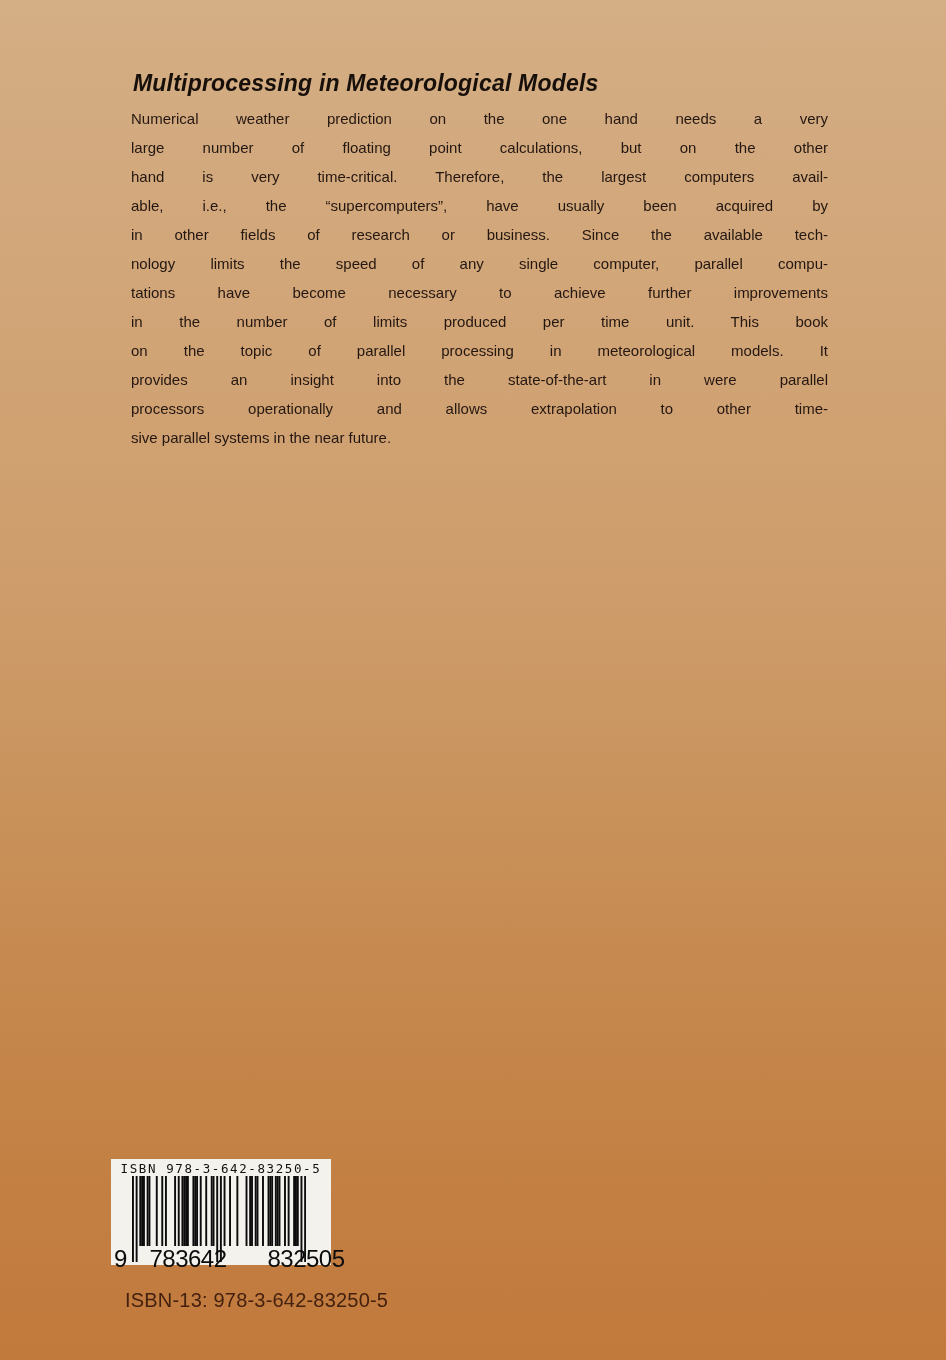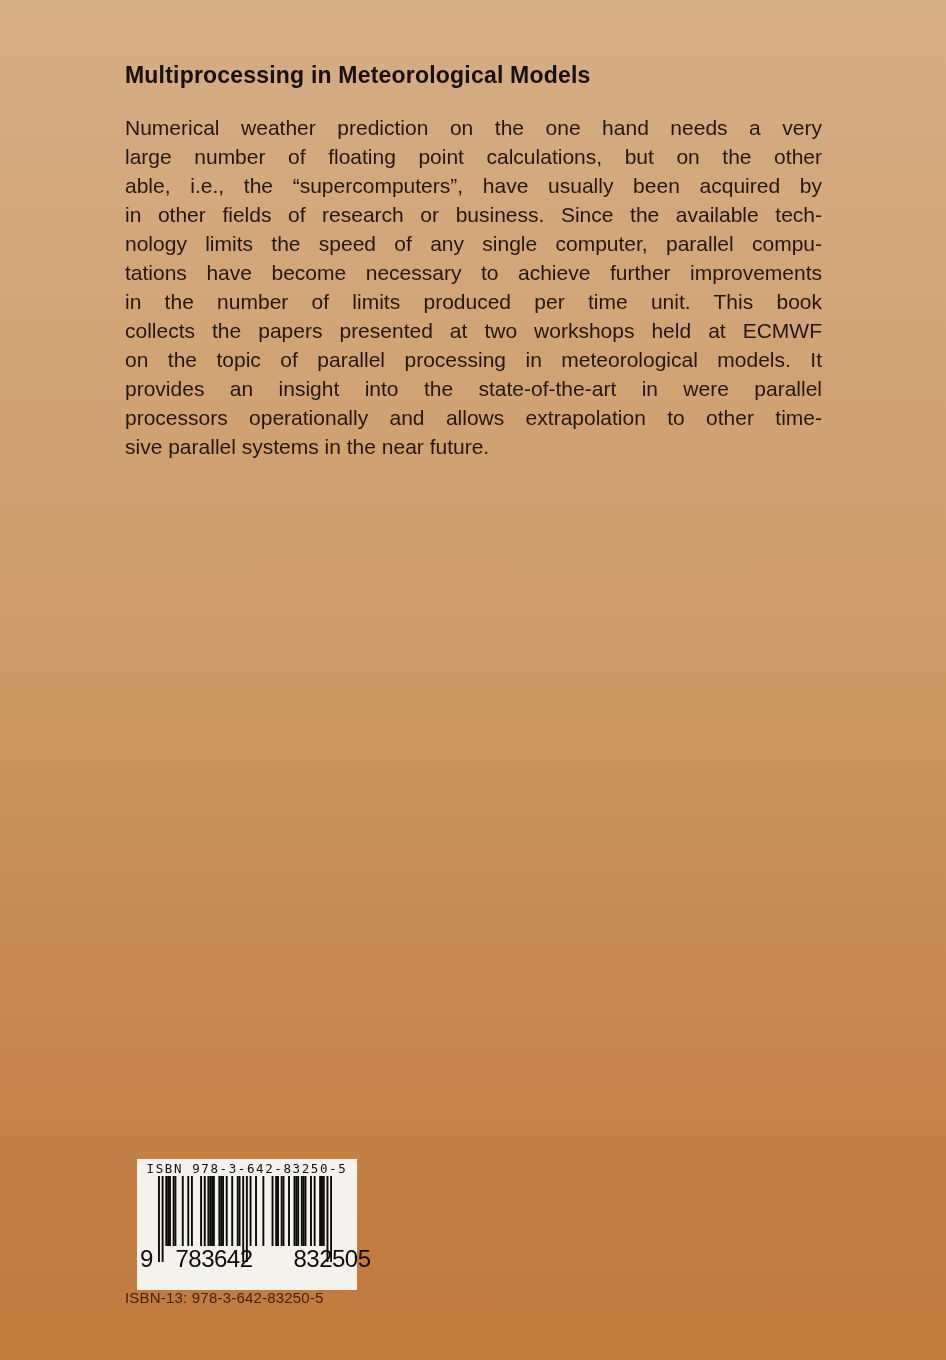--- a/index.html
+++ b/index.html
@@ -19,52 +19,52 @@
       #cc9a67 48%,
       #c68a50 70%,
       #c37f42 88%,
       #c2793c 100%);
     font-family: "Liberation Sans", sans-serif;
   }
   .title {
     position: absolute;
     left: 125px;
     top: 62px;
-    margin: 0;
+    margin: 8px;
     font-size: 23px;
     font-weight: 700;
     letter-spacing: 0.2px;
     color: #170f0a;
+    font-style: italic;
   }
   .body-text {
     position: absolute;
-    left: 125px;
+    left: 131px;
     top: 104px;
     width: 697px;
     color: #241711;
-    font-size: 21px;
-    margin-top: 9px;
+    font-size: 15px;
   }
   .body-text .line {
     height: 29px;
     line-height: 29px;
     text-align: justify;
     text-align-last: justify;
     white-space: nowrap;
   }
   .body-text .line.last {
     text-align: right;
     text-align-last: left;
   }
   .barcode-box {
     position: absolute;
-    left: 137px;
+    left: 111px;
     top: 1159px;
     width: 220px;
-    height: 131px;
+    height: 106px;
     background: #f3f2ed;
   }
   .barcode-isbn-label {
     position: absolute;
     left: 0;
     top: 2px;
     width: 100%;
     text-align: center;
     font-family: "DejaVu Sans Mono", monospace;
     font-size: 12.5px;
@@ -92,41 +92,41 @@
     letter-spacing: -0.5px;
     line-height: 26px;
   }
   .bc-digit.lead  { left: 0px;   width: 19px; }
   .bc-digit.left  { left: 26px;  width: 78px; margin-left: 12px; }
   .bc-digit.right { left: 112px; width: 78px; margin-left: 44px; }
   .footer-isbn {
     position: absolute;
     left: 125px;
     top: 1289px;
-    font-size: 15px;
+    font-size: 20px;
     color: #44210f;
     letter-spacing: 0.2px;
   }
 </style>
 </head>
 <body>
 
 <div class="cover">
 
   <h1 class="title">Multiprocessing in Meteorological Models</h1>
 
   <div class="body-text">
     <div class="line">Numerical weather prediction on the one hand needs a very</div>
     <div class="line">large number of floating point calculations, but on the other</div>
+    <div class="line">hand is very time-critical. Therefore, the largest computers avail-</div>
     <div class="line">able, i.e., the “supercomputers”, have usually been acquired by</div>
     <div class="line">in other fields of research or business. Since the available tech-</div>
     <div class="line">nology limits the speed of any single computer, parallel compu-</div>
     <div class="line">tations have become necessary to achieve further improvements</div>
     <div class="line">in the number of limits produced per time unit. This book</div>
-    <div class="line">collects the papers presented at two workshops held at ECMWF</div>
     <div class="line">on the topic of parallel processing in meteorological models. It</div>
     <div class="line">provides an insight into the state-of-the-art in were parallel</div>
     <div class="line">processors operationally and allows extrapolation to other time-</div>
     <div class="line last">sive parallel systems in the near future.</div>
   </div>
 
   <div class="barcode-box">
     <div class="barcode-isbn-label">ISBN 978-3-642-83250-5</div>
     <svg class="bars-svg" preserveAspectRatio="none" viewBox="0 0 174 86">
         <rect x="0.00" y="0" width="1.91" height="86"></rect>

